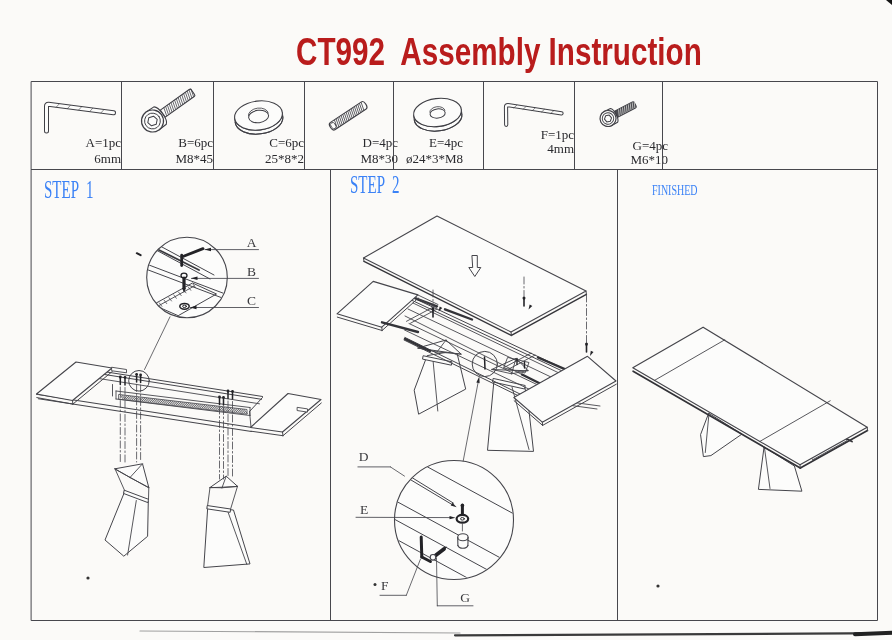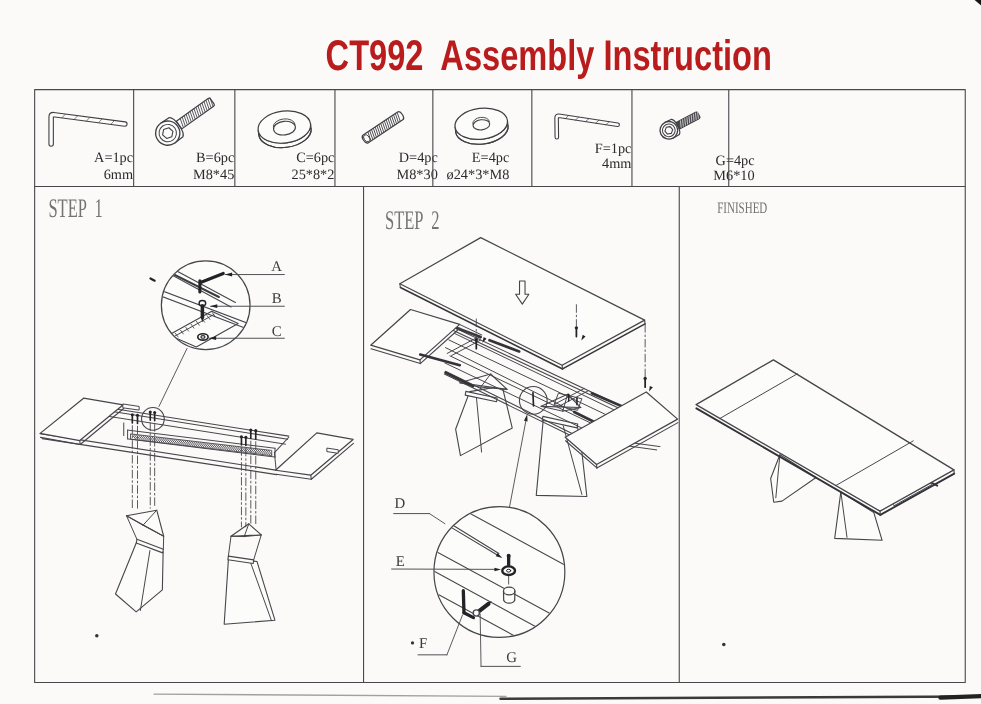--- a/index.html
+++ b/index.html
@@ -1,38 +1,38 @@
 <!DOCTYPE html>
 <html><head>
 <meta charset="utf-8">
 <style>
   html,body{margin:0;padding:0}
   body{width:892px;height:640px;position:relative;background:#fbfaf8;font-family:"Liberation Serif",serif;overflow:hidden}
   .abs{position:absolute}
   .cell{position:absolute;text-align:right;font-size:13px;line-height:16px;color:#2a2a2e;white-space:nowrap}
-  .steplab{position:absolute;font-size:15px;color:#737373;white-space:pre}
+  .steplab{position:absolute;font-size:15px;color:#3b82f6;white-space:pre}
   .steplab span{display:inline-block;transform:scaleY(1.63);transform-origin:50% 100%}
 </style>
 </head>
 <body>
 
   <div class="abs" style="left:296px;top:33px;font-family:'Liberation Sans',sans-serif;font-weight:bold;font-size:39px;line-height:38px;color:#b91c1c;white-space:nowrap">
     <span style="display:inline-block;transform:scaleX(0.76);transform-origin:0 50%">CT992&nbsp; Assembly Instruction</span>
   </div>
 
   <div class="cell" style="left:32px;top:135px;width:89px">A=1pc<br>6mm</div>
   <div class="cell" style="left:121px;top:135px;width:92px">B=6pc<br>M8*45</div>
   <div class="cell" style="left:213px;top:135px;width:91px">C=6pc<br>25*8*2</div>
   <div class="cell" style="left:304px;top:135px;width:94px">D=4pc<br>M8*30</div>
   <div class="cell" style="left:374px;top:135px;width:89px">E=4pc<br>ø24*3*M8</div>
   <div class="cell" style="left:483px;top:128px;width:91px;line-height:14px">F=1pc<br>4mm</div>
-  <div class="cell" style="left:598px;top:139px;width:88px;line-height:14px">G=4pc<br>M6*10</div>
+  <div class="cell" style="left:580px;top:139px;width:88px;line-height:14px">G=4pc<br>M6*10</div>
 
   <div class="steplab" style="left:44px;top:187.5px"><span>STEP  1</span></div>
-  <div class="steplab" style="left:350px;top:199px"><span>STEP  2</span></div>
+  <div class="steplab" style="left:350px;top:183px"><span>STEP  2</span></div>
   <div class="steplab" style="left:652px;top:187px;font-size:10px"><span style="transform:scaleY(1.45)">FINISHED</span></div>
 
   <svg class="abs" style="left:0;top:0" width="892" height="640" viewBox="0 0 892 640" fill="none" stroke-linecap="round" stroke-linejoin="round">
 
     <g stroke="#47474d" stroke-width="1">
       <rect x="31.5" y="81.5" width="846" height="88"></rect>
       <path d="M121.5 81.5V169.5M213.5 81.5V169.5M304.5 81.5V169.5M393.5 81.5V169.5M483.5 81.5V169.5M574.5 81.5V169.5M662.5 81.5V169.5"></path>
       <rect x="31.5" y="169.5" width="846" height="451"></rect>
       <path d="M330.5 169.5V620.5M617.5 169.5V620.5"></path>
     </g>

